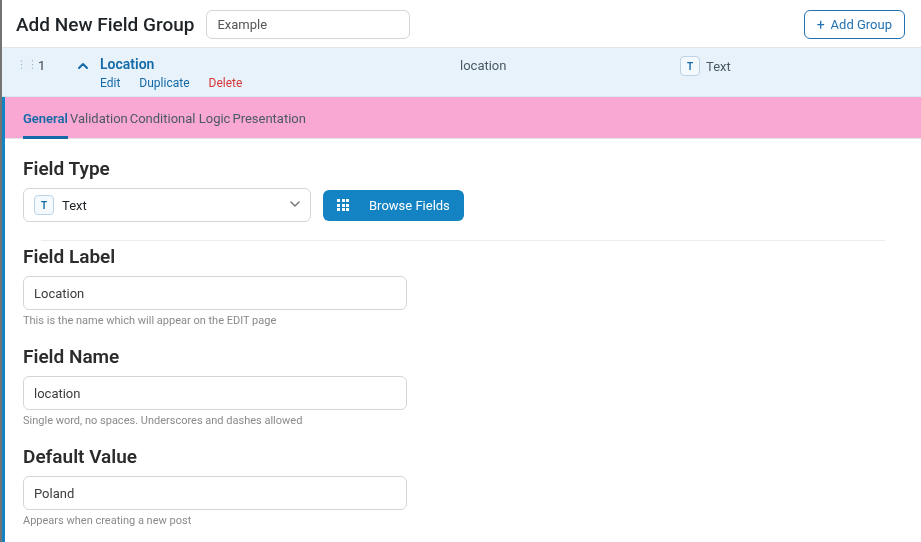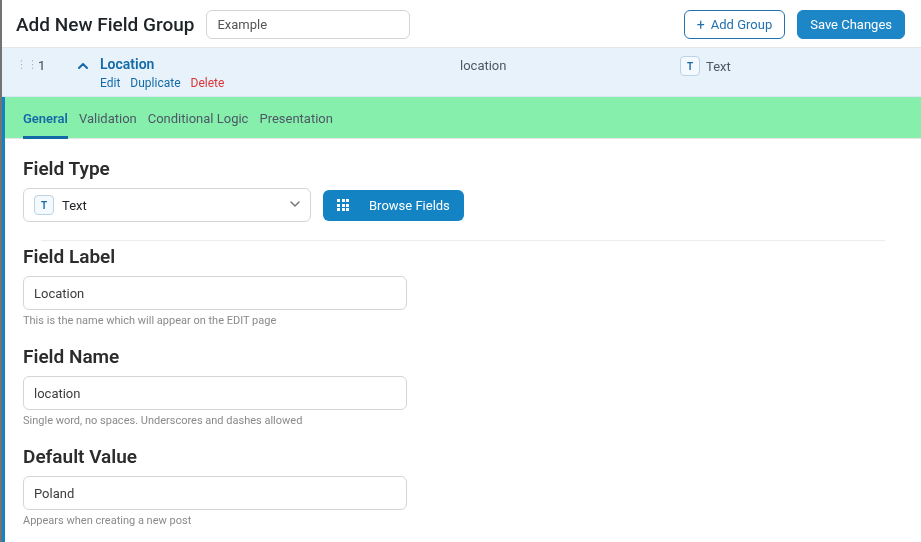--- a/index.html
+++ b/index.html
@@ -14,30 +14,30 @@
   .btn-outline { border-color: #2271b1; color: #2271b1; background: #fff; }
   .btn-primary { background: #1d86c6; color: #fff; border-color: #1d86c6; }
   .plus { font-size: 14px; line-height: 1; }
 
   .field-row { background: #e8f2fb; border-bottom: 1px solid #d8e7f3; padding: 8px 16px 6px 14px; display: grid; grid-template-columns: 22px 28px 34px 360px 220px 1fr; align-items: start; }
   .drag-handle { color: #9fb8cd; font-size: 11px; line-height: 1; padding-top: 3px; }
   .row-index { font-size: 13px; color: #454545; padding-top: 2px; }
   .collapse-icon { color: #1d86c6; font-size: 12px; padding-top: 4px; display: flex; justify-content: center; }
   .row-main { display: flex; flex-direction: column; gap: 4px; }
   .row-title { font-size: 14px; font-weight: 600; color: #146aa6; }
-  .row-actions { display: flex; gap: 10px; font-size: 12px; }
+  .row-actions { display: flex; gap: 19px; font-size: 12px; }
   .row-actions span { color: #146aa6; cursor: pointer; }
   .row-actions .delete { color: #d63638; }
   .row-key { font-size: 13px; color: #4c5866; padding-top: 2px; }
   .row-type { display: flex; align-items: center; gap: 6px; font-size: 13px; color: #4c5866; }
   .type-badge { width: 20px; height: 20px; border: 1px solid #bcd3e6; border-radius: 4px; background: #f4f9fd; display: flex; align-items: center; justify-content: center; font-size: 10px; color: #146aa6; font-weight: 600; flex-shrink: 0; }
 
   .panel { border-left: 3px solid #1383c3; background: #fff; }
 
-  .tabs { display: flex; gap: 11px; padding: 10px 18px 0 18px; border-bottom: 1px solid #e5e5e5; background: #86efac; font-size: 13px; }
+  .tabs { display: flex; gap: 2px; padding: 10px 18px 0 18px; border-bottom: 1px solid #e5e5e5; background: #f9a8d4; font-size: 13px; }
   .tab { padding: 4px 0 10px 0; color: #4c5866; cursor: pointer; border-bottom: 3px solid transparent; margin-bottom: -1px; }
   .tab.active { color: #146aa6; font-weight: 600; border-bottom-color: #146aa6; }
 
   .settings { padding: 18px 18px 8px 18px; }
   .setting-block { margin-bottom: 18px; }
   .setting-label { font-size: 19px; font-weight: 600; color: #2c2c2c; margin-bottom: 8px; display: block; }
   .setting-help { font-size: 11px; color: #8a8a8a; margin-top: 4px; }
   .setting-row { display: flex; gap: 12px; align-items: center; }
 
   .select-like { width: 288px; height: 34px; border: 1px solid #d5d5d5; border-radius: 6px; background: #fff; display: flex; align-items: center; padding: 0 10px; gap: 8px; position: relative; }
@@ -56,23 +56,20 @@
 
 <div class="page">
 
   <div class="header">
     <div class="header-title">Add New Field Group</div>
     <input class="group-title-input" type="text" value="Example" style="">
     <div class="header-spacer"></div>
     <button class="btn btn-outline">
       <span class="plus">+</span>
       <span>Add Group</span>
-    </button>
-    <button class="btn btn-primary">
-      <span>Save Changes</span>
     </button>
   </div>
 
   <div class="field-row">
     <div class="drag-handle">⋮⋮</div>
     <div class="row-index">1</div>
     <div class="collapse-icon">
       <svg width="12" height="12" viewBox="0 0 12 12">
           <path d="M2 8 L6 4 L10 8" stroke="#146aa6" stroke-width="2" fill="none" stroke-linecap="round" stroke-linejoin="round"></path>
         </svg>

